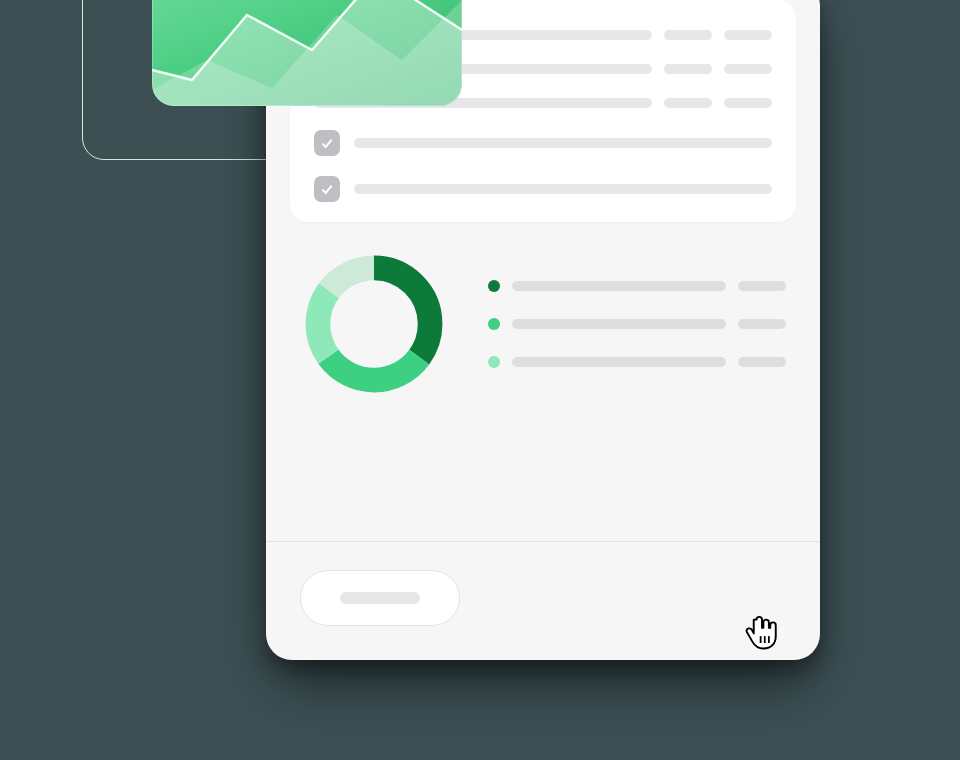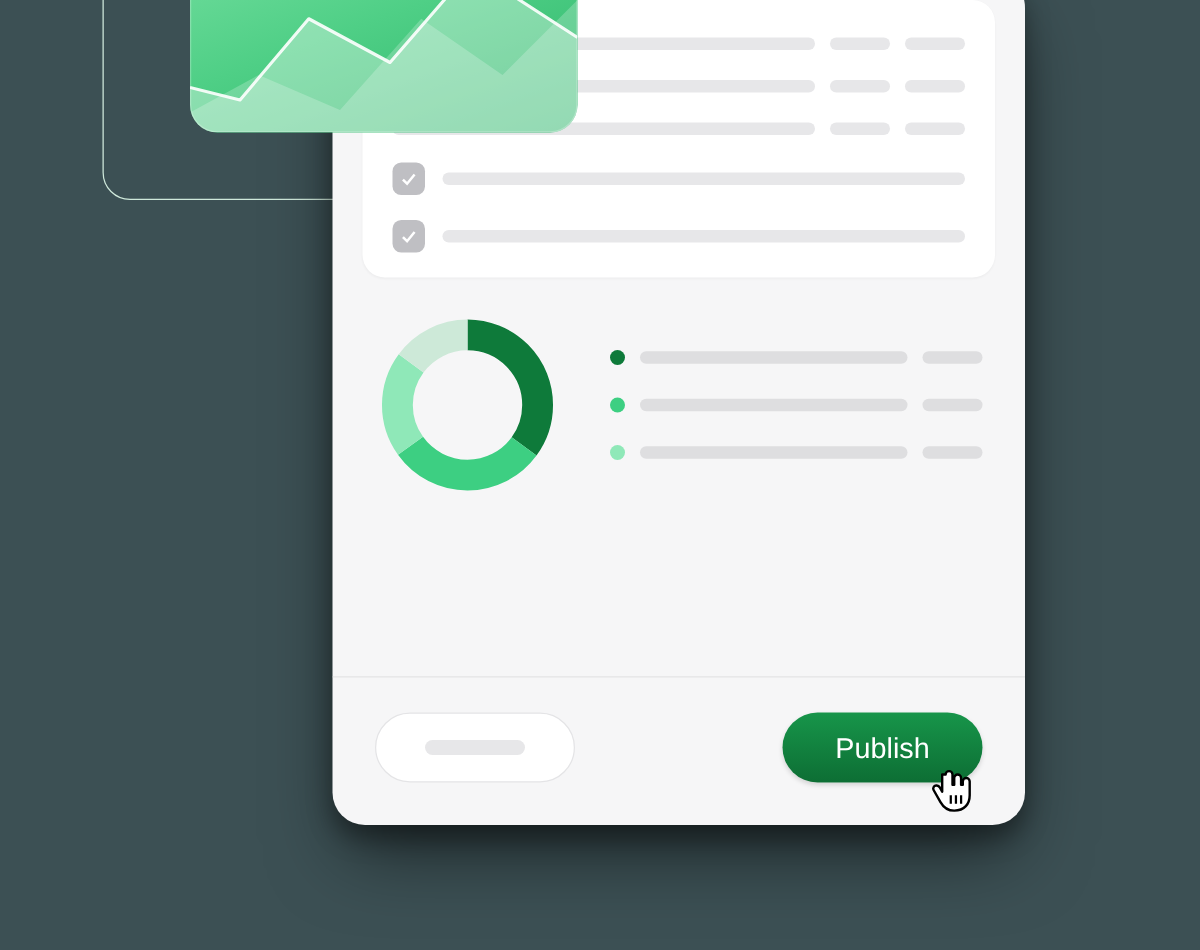--- a/index.html
+++ b/index.html
@@ -278,23 +278,20 @@
         </div>
       </div>
     </div>
 
   </div>
 
   <div class="footer">
     <div class="btn-secondary">
       <span class="ph"></span>
     </div>
-    <button class="btn-primary">
-      <span>Publish</span>
-    </button>
   </div>
 
 </div>
 
 <div class="chart-card">
   <svg viewBox="0 0 310 186" preserveAspectRatio="none">
 
     <path d="M0,150 L40,160 L95,95 L160,130 L225,55 L310,110 L310,186 L0,186 Z" fill="rgba(255,255,255,0.35)"></path>
 
     <path d="M0,170 L55,140 L120,168 L185,95 L250,140 L310,80 L310,186 L0,186 Z" fill="rgba(255,255,255,0.22)"></path>

